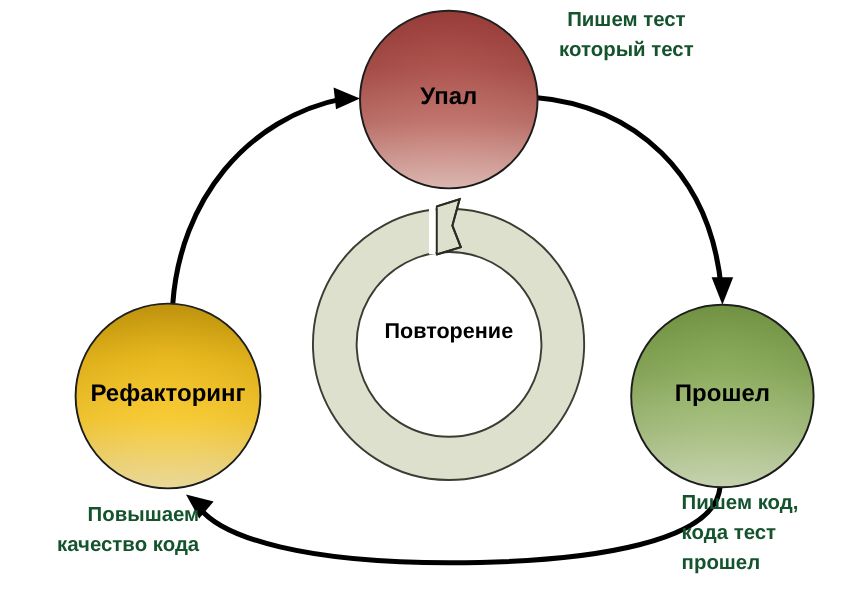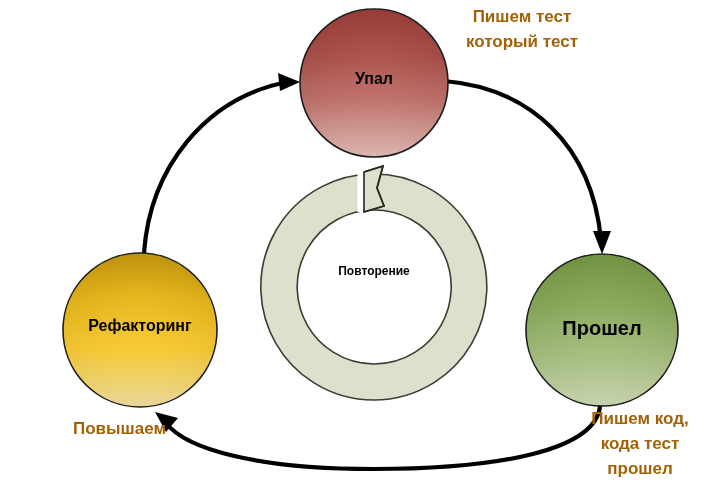--- a/index.html
+++ b/index.html
@@ -32,65 +32,65 @@
     color: #000000;
     text-align: center;
     white-space: nowrap;
     line-height: 1.05;
     pointer-events: none;
   }
   .node-label.n-failed {
     left: 300px;
     top: 71px;
     width: 148px;
-    font-size: 16px;
+    font-size: 20px;
   }
   .node-label.n-passed {
     left: 525px;
     top: 318px;
     width: 154px;
     font-size: 20px;
   }
   .node-label.n-refactor {
     left: 62px;
     top: 318px;
     width: 156px;
-    font-size: 16px;
+    font-size: 20px;
   }
   .center-label {
     position: absolute;
     left: 294px;
     top: 263px;
     width: 160px;
     text-align: center;
-    font-size: 12px;
+    font-size: 18px;
     font-weight: bold;
     color: #000000;
     line-height: 1.45;
     pointer-events: none;
   }
   .ann {
     position: absolute;
     font-size: 17px;
     font-weight: bold;
-    color: #a16207;
+    color: #14532d;
     line-height: 1.47;
     pointer-events: none;
   }
   .ann.a-write-test {
     left: 443px;
     top: 5px;
     width: 158px;
     text-align: center;
   }
   .ann.a-write-code {
     left: 568px;
     top: 407px;
     width: 144px;
-    text-align: center;
+    text-align: left;
   }
   .ann.a-improve {
     left: 6px;
     top: 403px;
     width: 160px;
     text-align: right;
     margin-top: 14px;
   }
 </style>
 </head>
@@ -183,15 +183,16 @@
   </div>
 
   <div class="ann a-write-code">
     <div>Пишем код,</div>
     <div>кода тест</div>
     <div>прошел</div>
   </div>
 
   <div class="ann a-improve">
     <div>Повышаем</div>
+    <div>качество кода</div>
   </div>
 
 </div>
 
 </body></html>

